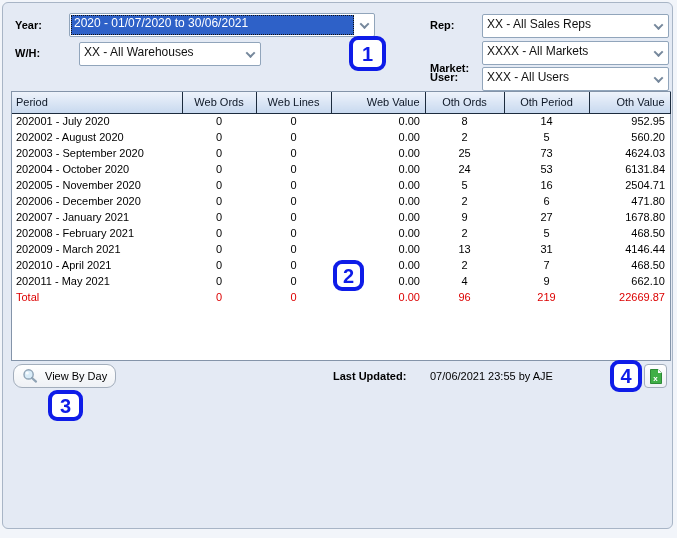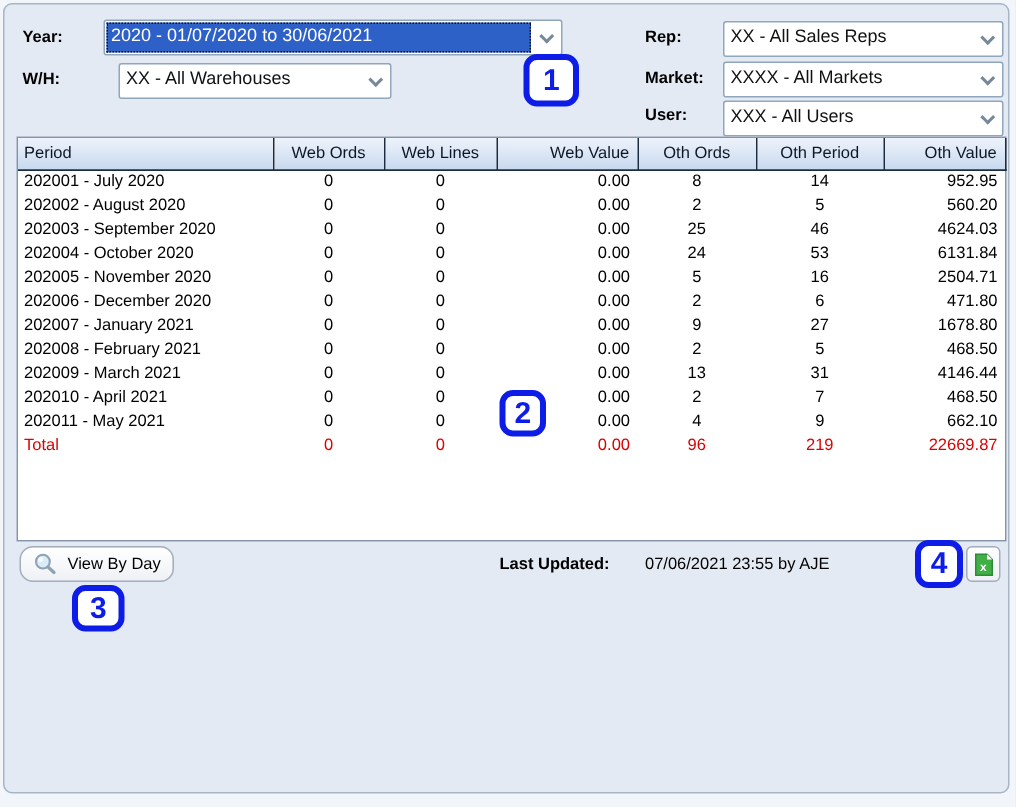--- a/index.html
+++ b/index.html
@@ -9,21 +9,21 @@
   .panel {
     position:absolute; left:2px; top:2px; width:671px; height:527px;
     background:#e4eaf4; border:1px solid #a8b5c6; border-radius:6px;
   }
 
   
   .flabel { position:absolute; font-size:11px; font-weight:bold; color:#000;text-align:center; }
   .lbl-year   { left:12px;  top:16px; }
   .lbl-wh     { left:12px;  top:44px; }
   .lbl-rep    { left:427px; top:16px; }
-  .lbl-market { left:427px; top:43px; }
+  .lbl-market { left:427px; top:59px; }
   .lbl-user   { left:427px; top:68px; }
 
   .combo {
     position:absolute; height:24px; background:#fff;
     border:1px solid #91a5bb; border-radius:2px;
     display:flex; font-size:12px; color:#111;
     cursor:default;
   }
   .combo .value { flex:1; padding:2px 4px; white-space:nowrap; overflow:hidden; }
   .combo .chev { width:20px; display:flex; justify-content:center; align-items:center; }
@@ -170,21 +170,21 @@
             <td class="a-c">2</td>
             <td class="a-c">5</td>
             <td class="a-r">560.20</td>
           </tr>
           <tr>
             <td class="a-l">202003 - September 2020</td>
             <td class="a-c">0</td>
             <td class="a-c">0</td>
             <td class="a-r">0.00</td>
             <td class="a-c">25</td>
-            <td class="a-c">46</td>
+            <td class="a-c">73</td>
             <td class="a-r">4624.03</td>
           </tr>
           <tr>
             <td class="a-l">202004 - October 2020</td>
             <td class="a-c">0</td>
             <td class="a-c">0</td>
             <td class="a-r">0.00</td>
             <td class="a-c">24</td>
             <td class="a-c">53</td>
             <td class="a-r">6131.84</td>

